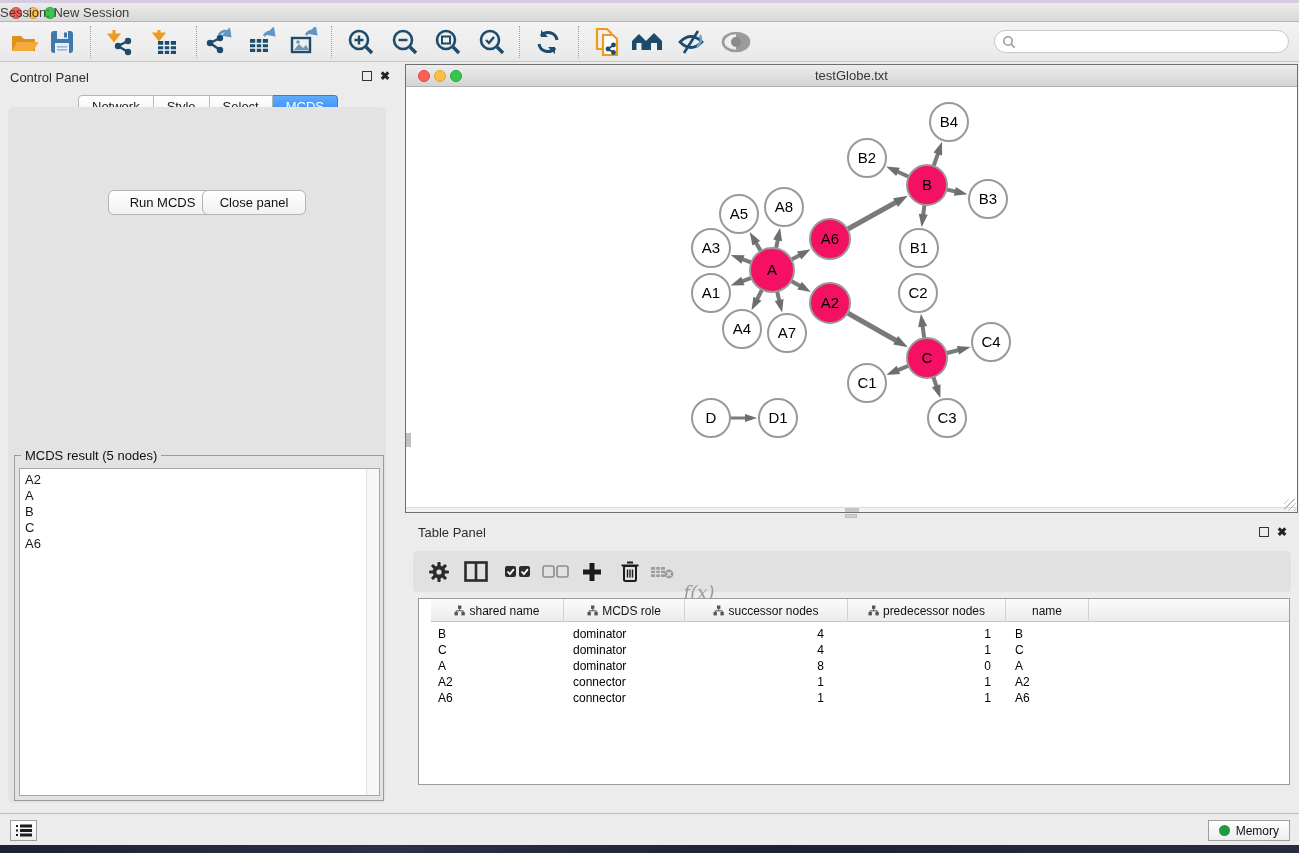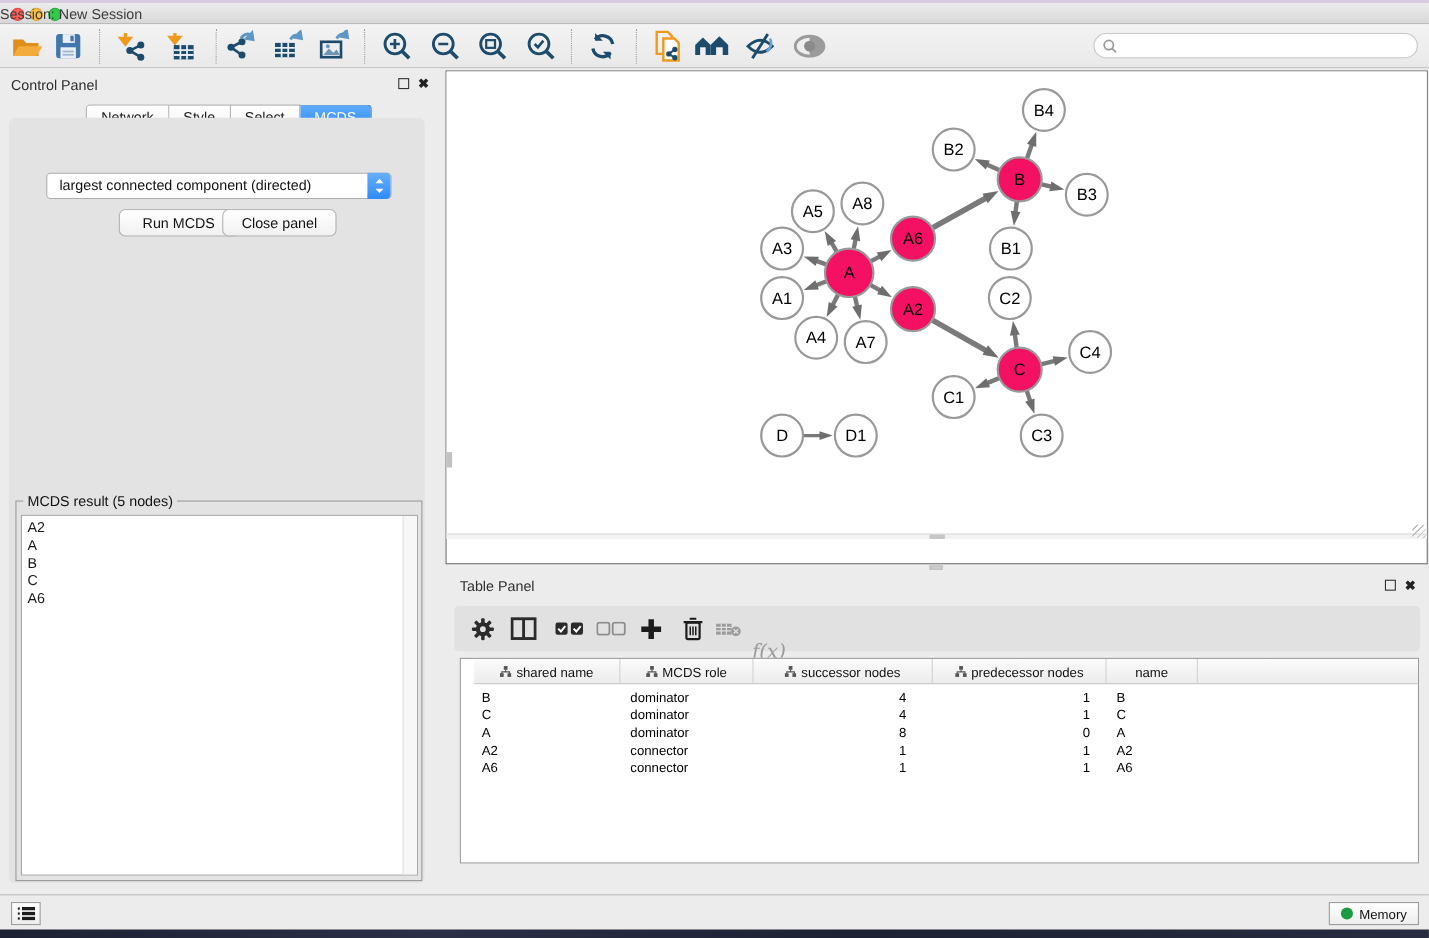--- a/index.html
+++ b/index.html
@@ -273,29 +273,20 @@
 
   <div class="tabs-row">
     <div class="tab">Network</div>
     <div class="tab">Style</div>
     <div class="tab">Select</div>
     <div class="tab active">MCDS</div>
   </div>
 
   <div class="cp-content">
 
-    <div class="mac-select">
-      <span>largest connected component (directed)</span>
-      <span class="stepper">
-        <svg width="10" height="16">
-          <path d="M5 1.5l3.6 4H1.4z" fill="#fff"></path>
-          <path d="M5 14.5l3.6-4H1.4z" fill="#fff"></path>
-        </svg>
-      </span>
-    </div>
 
     <button class="mac-btn" style="left:100px; top:83px; width:109px;">Run MCDS</button>
     <button class="mac-btn" style="left:194px; top:83px; width:104px;">Close panel</button>
 
     <div class="result-group">
       <span class="result-legend">MCDS result (5 nodes)</span>
       <div class="result-list">
         <div class="items">
           <div class="result-item">A2</div>
           <div class="result-item">A</div>
@@ -303,20 +294,26 @@
           <div class="result-item">C</div>
           <div class="result-item">A6</div>
         </div>
         <div class="scroll"></div>
       </div>
     </div>
   </div>
 </div>
 
 <div class="net-window">
+  <div class="net-titlebar">
+    <span class="tl red" style="left:12px"></span>
+    <span class="tl yellow" style="left:28px"></span>
+    <span class="tl green" style="left:44px"></span>
+    <div class="title">testGlobe.txt</div>
+  </div>
   <div class="net-canvas">
     <svg id="netsvg" width="891" height="425">
         <line x1="366" y1="183" x2="335.87801045099513" y2="194.35747146929694" stroke="#7A7A7A" stroke-width="4"></line>
         <polygon points="324.64964301426966,198.5911182077344 335.22609021047487,189.79402978565508 338.401325264303,198.2153053631992" fill="#6E6E6E"></polygon>
         <line x1="366" y1="183" x2="394.44842971118254" y2="199.18617552532797" stroke="#7A7A7A" stroke-width="4"></line>
         <polygon points="404.87839569547106,205.1204665163887 391.3539067575107,202.60288852018112 395.80462500080625,194.7804140319647" fill="#6E6E6E"></polygon>
         <line x1="366" y1="183" x2="336.0427919910833" y2="172.19576104596447" stroke="#7A7A7A" stroke-width="4"></line>
         <polygon points="324.7545039943257,168.1245752110683 338.5101773455658,168.30191853342174 335.45678796939364,176.7681345309899" fill="#6E6E6E"></polygon>
         <line x1="366" y1="183" x2="350.9571403204192" y2="212.58429070317547" stroke="#7A7A7A" stroke-width="4"></line>
         <polygon points="345.51818020390317,223.28091226565712 347.399153910865,209.65329552927514 355.4216200827262,213.7325156166622" fill="#6E6E6E"></polygon>

